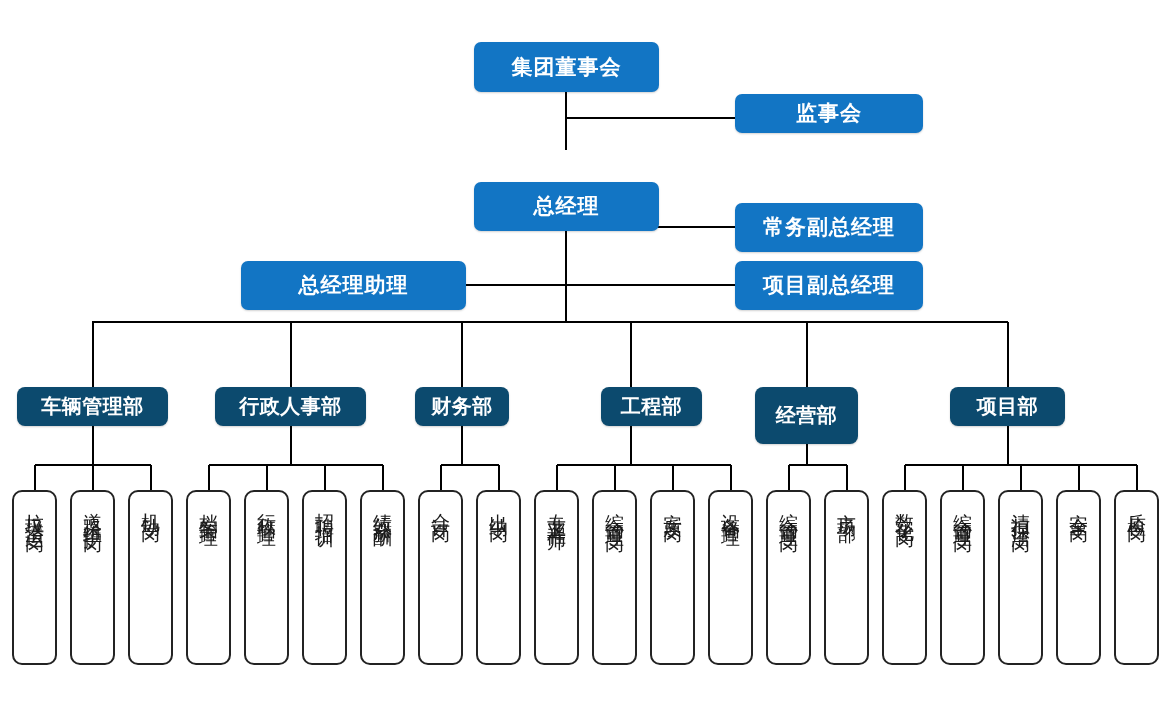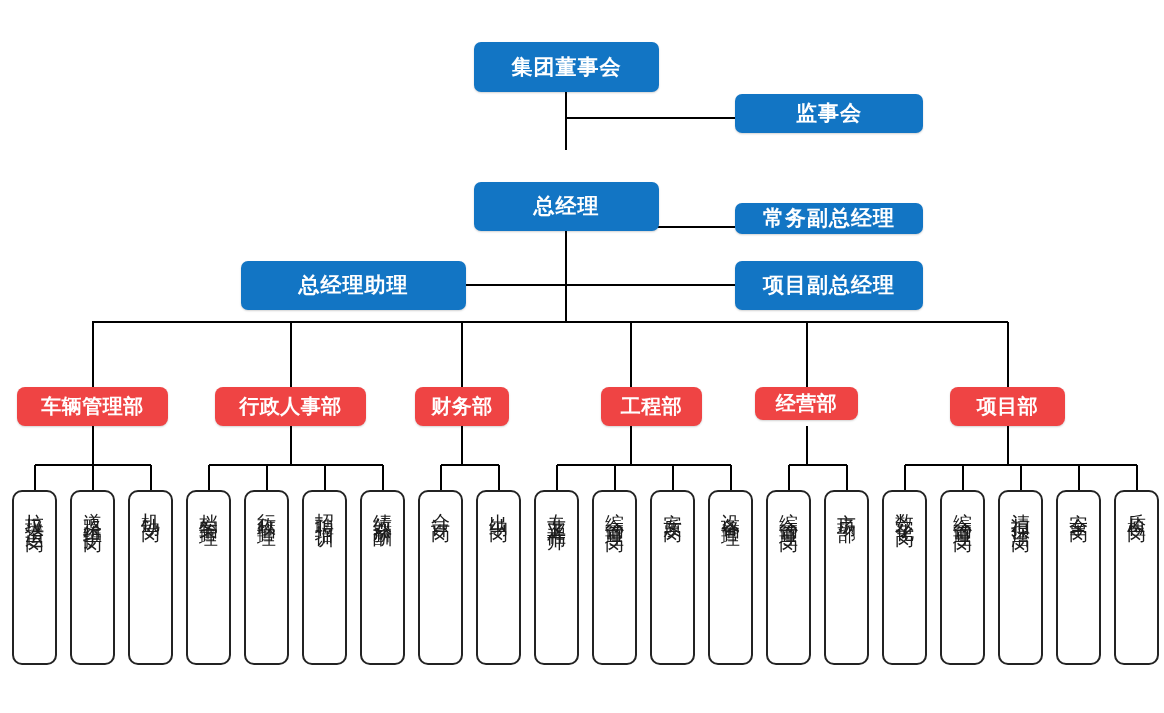--- a/index.html
+++ b/index.html
@@ -39,21 +39,21 @@
   .node.exec {
     background: #1275c4;
     color: #ffffff;
     border-radius: 7px;
     font-size: 21px;
     font-weight: bold;
     letter-spacing: 1px;
     box-shadow: 0 1px 2px rgba(0,0,0,0.18);
   }
   .node.dept {
-    background: #ef4444;
+    background: #0c4a6e;
     color: #ffffff;
     border-radius: 8px;
     font-size: 20px;
     font-weight: bold;
     letter-spacing: 0.5px;
     box-shadow: 0 1px 2px rgba(0,0,0,0.18);
   }
   .node.post {
     background: #ffffff;
     color: #1a1a1a;
@@ -118,30 +118,30 @@
       <line x1="963" y1="465" x2="963" y2="490" stroke="#000000" stroke-width="1.6" shape-rendering="crispEdges"></line>
       <line x1="1021" y1="465" x2="1021" y2="490" stroke="#000000" stroke-width="1.6" shape-rendering="crispEdges"></line>
       <line x1="1079" y1="465" x2="1079" y2="490" stroke="#000000" stroke-width="1.6" shape-rendering="crispEdges"></line>
       <line x1="1137" y1="465" x2="1137" y2="490" stroke="#000000" stroke-width="1.6" shape-rendering="crispEdges"></line>
     </svg>
 
   <div id="exec-layer">
       <div class="node exec" style="left: 474px; top: 42px; width: 185px; height: 50px;">集团董事会</div>
       <div class="node exec" style="left: 735px; top: 94px; width: 188px; height: 39px;">监事会</div>
       <div class="node exec" style="left: 474px; top: 150px; width: 185px; height: 49px; margin-top: 32px;">总经理</div>
-      <div class="node exec" style="left: 735px; top: 203px; width: 188px; height: 31px;">常务副总经理</div>
+      <div class="node exec" style="left: 735px; top: 203px; width: 188px; height: 49px;">常务副总经理</div>
       <div class="node exec" style="left: 241px; top: 261px; width: 225px; height: 49px;">总经理助理</div>
       <div class="node exec" style="left: 735px; top: 261px; width: 188px; height: 49px;">项目副总经理</div>
     </div>
   <div id="dept-layer">
       <div class="node dept" style="left: 17px; top: 387px; width: 151px; height: 39px;">车辆管理部</div>
       <div class="node dept" style="left: 215px; top: 387px; width: 151px; height: 39px;">行政人事部</div>
       <div class="node dept" style="left: 415px; top: 387px; width: 94px; height: 39px;">财务部</div>
       <div class="node dept" style="left: 601px; top: 387px; width: 101px; height: 39px;">工程部</div>
-      <div class="node dept" style="left: 755px; top: 387px; width: 103px; height: 33px;">经营部</div>
+      <div class="node dept" style="left: 755px; top: 387px; width: 103px; height: 57px;">经营部</div>
       <div class="node dept" style="left: 950px; top: 387px; width: 115px; height: 39px; font-family: Liberation Serif, serif;">项目部</div>
     </div>
   <div id="post-layer">
       <div class="node post" style="left: 12px; top: 490px; width: 45px; height: 175px;">垃圾清运岗</div>
       <div class="node post" style="left: 70px; top: 490px; width: 45px; height: 175px;">道路维护岗</div>
       <div class="node post" style="left: 128px; top: 490px; width: 45px; height: 175px;">机动岗</div>
       <div class="node post" style="left: 186px; top: 490px; width: 45px; height: 175px;">档案管理</div>
       <div class="node post" style="left: 244px; top: 490px; width: 45px; height: 175px;">行政管理</div>
       <div class="node post" style="left: 302px; top: 490px; width: 45px; height: 175px;">招聘培训</div>
       <div class="node post" style="left: 360px; top: 490px; width: 45px; height: 175px;">绩效薪酬</div>

